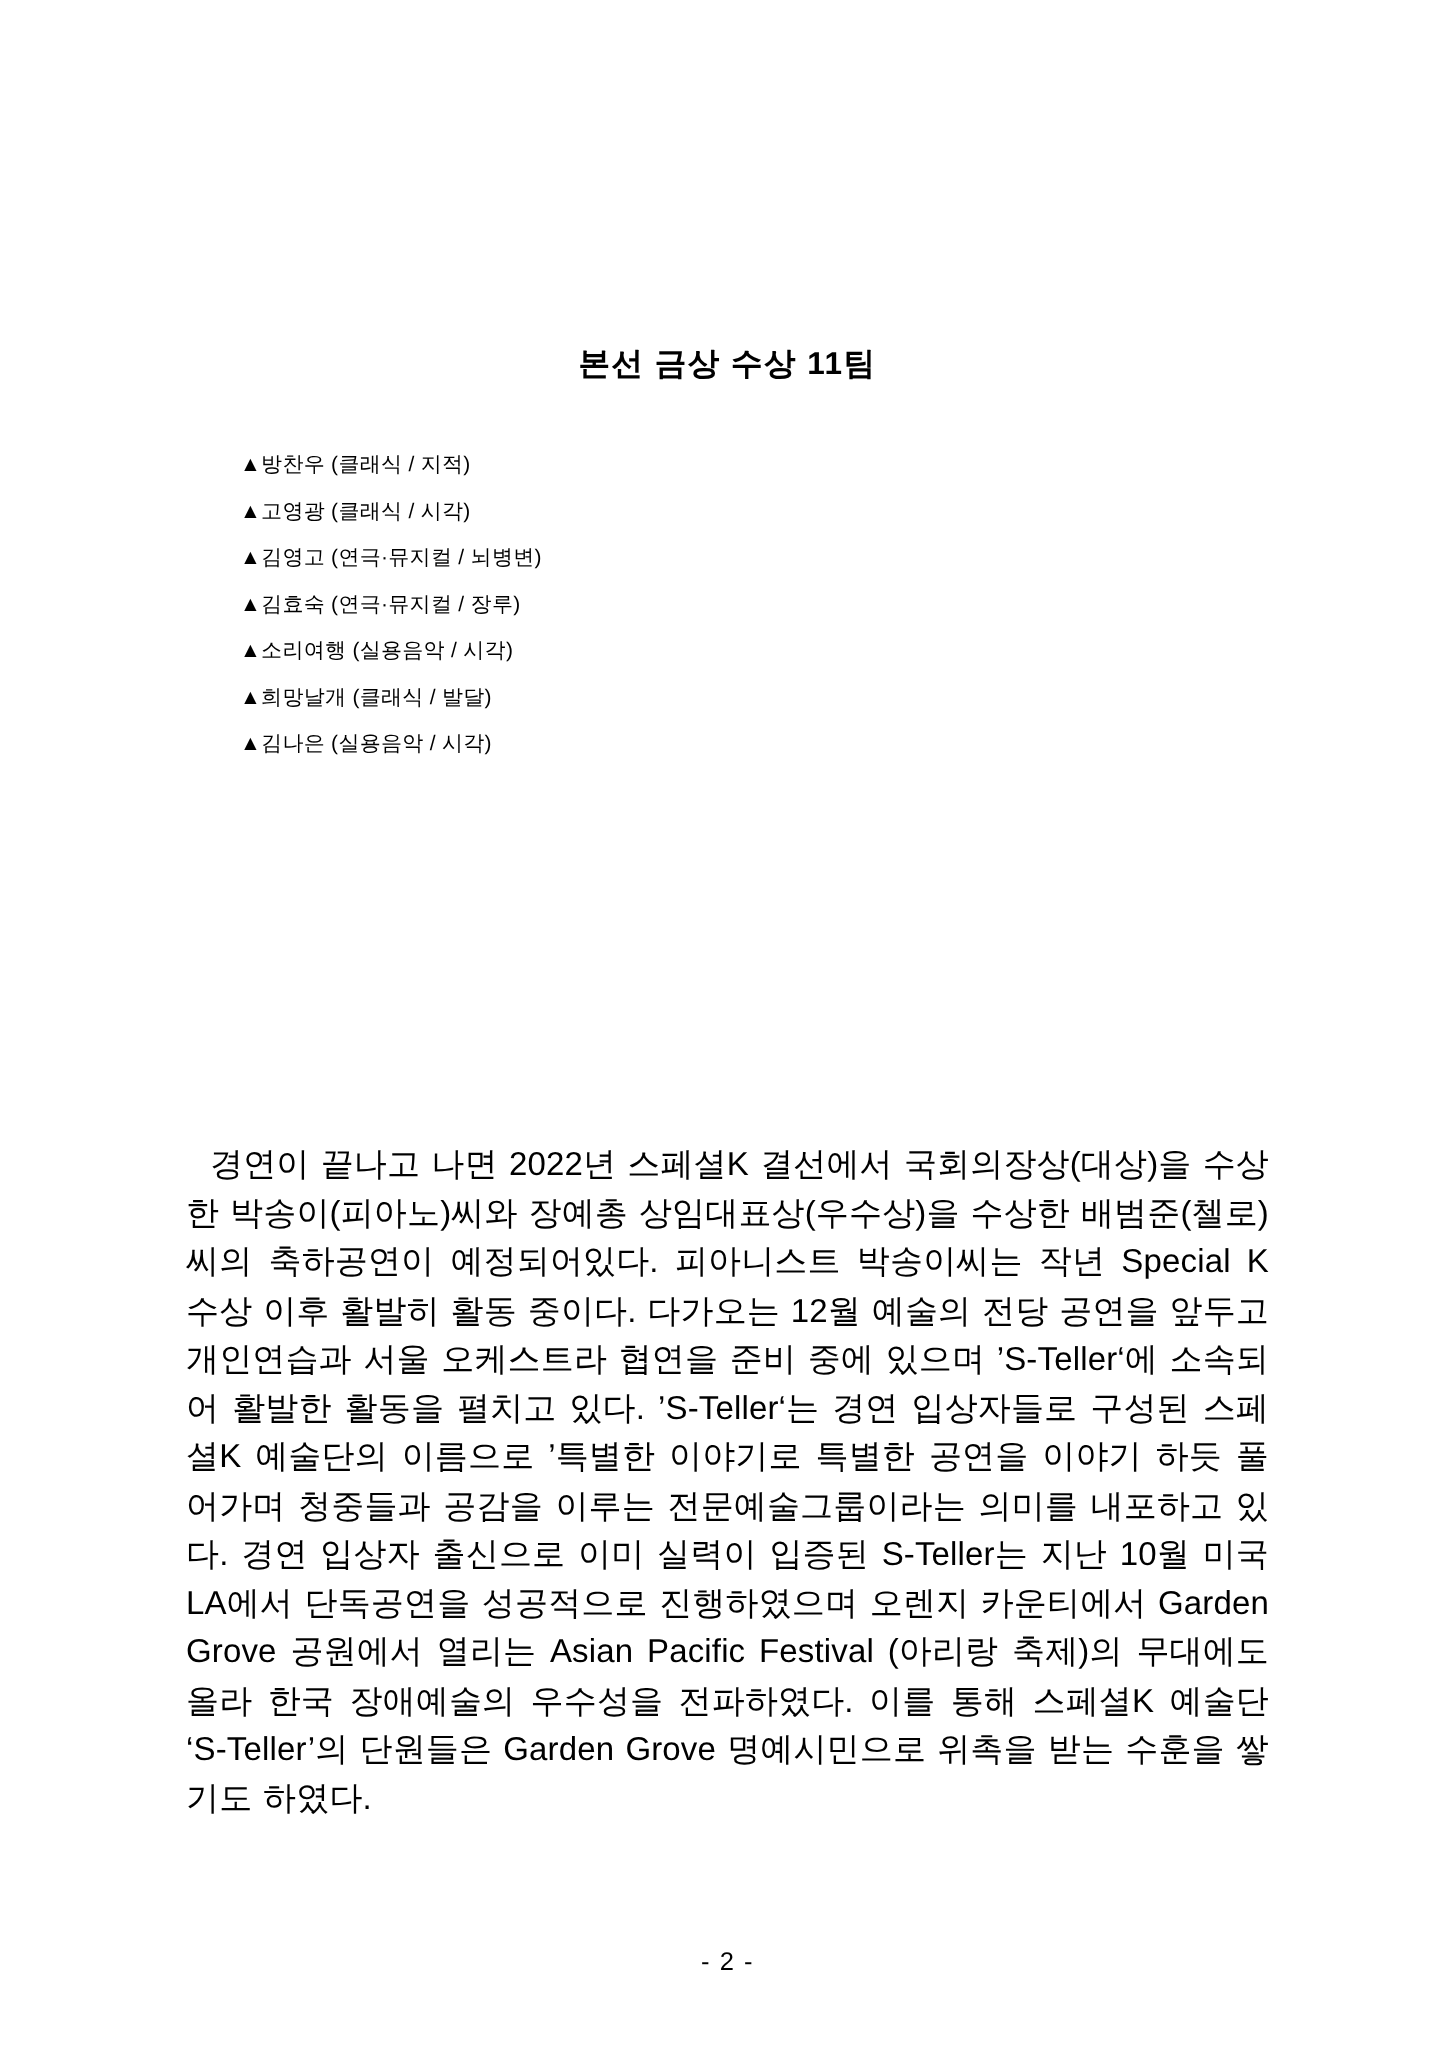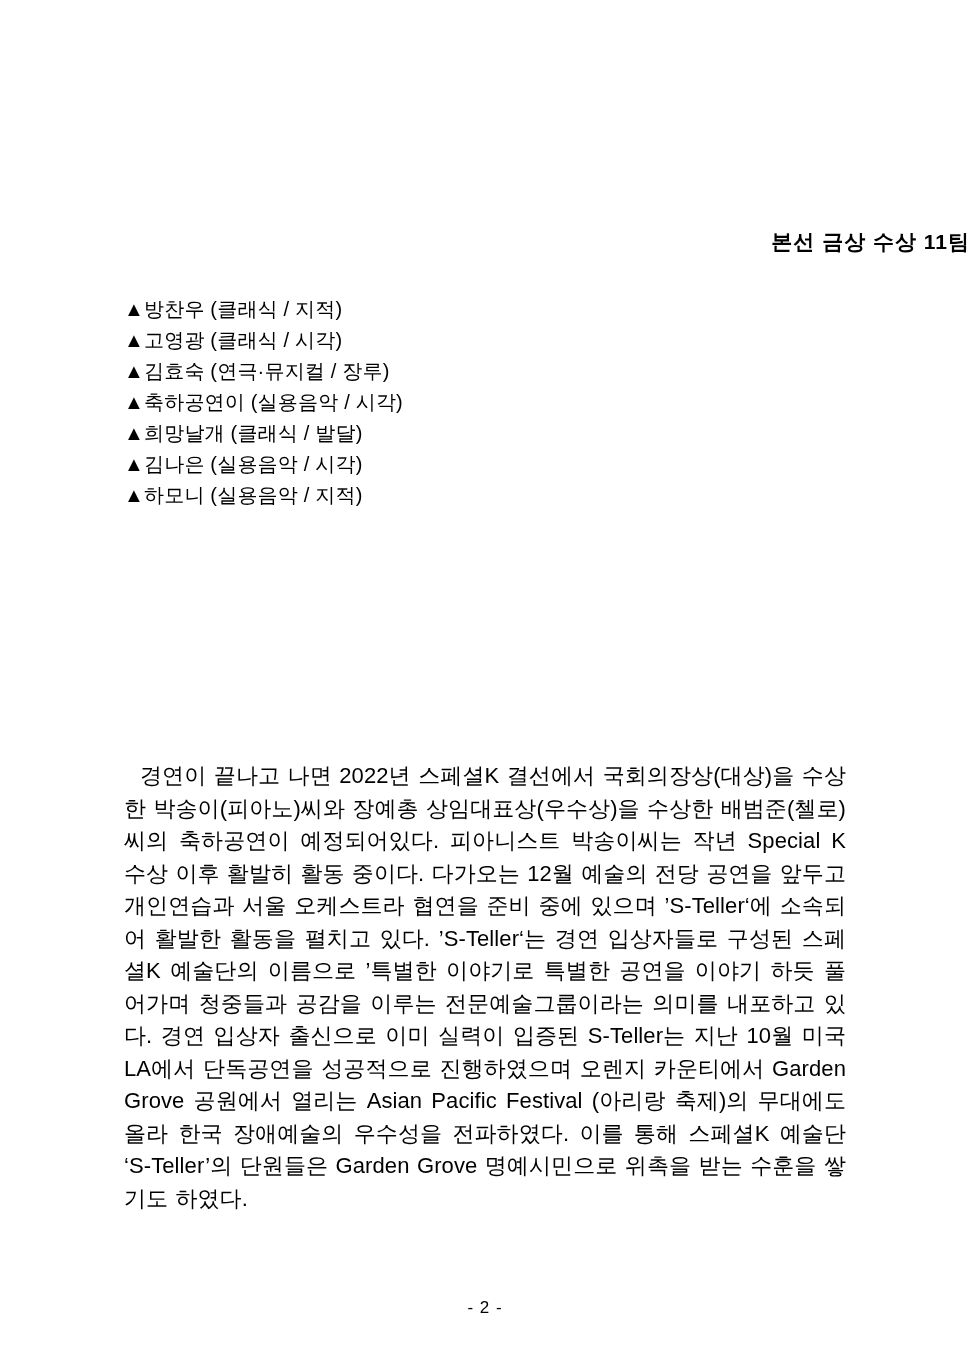--- a/index.html
+++ b/index.html
@@ -21,36 +21,37 @@
     left: 0;
     width: 970px;
     height: 1372px;
     box-sizing: border-box;
   }
   .doc-title {
     position: absolute;
     top: 228px;
     left: 0;
     width: 970px;
-    text-align: right;
+    text-align: center;
     font-size: 21px;
     font-weight: 700;
     letter-spacing: 1px;
   }
   .award-list {
     position: absolute;
     top: 294px;
     left: 124px;
     width: 720px;
   }
   .award-item {
-    font-size: 20px;
+    font-size: 14px;
     line-height: 31px;
     letter-spacing: 0.2px;
     white-space: pre;
+    margin-left: 36px;
   }
   .body-block {
     position: absolute;
     top: 760px;
     left: 124px;
     width: 722px;
   }
   .body-para {
     font-size: 22px;
     line-height: 32.5px;
@@ -74,25 +75,25 @@
 </head>
 <body>
 
 <div class="page">
 
   <div class="doc-title">본선 금상 수상 11팀</div>
 
   <div class="award-list">
     <div class="award-item">▲방찬우 (클래식 / 지적)</div>
     <div class="award-item">▲고영광 (클래식 / 시각)</div>
+    <div class="award-item">▲김영고 (연극·뮤지컬 / 뇌병변)</div>
     <div class="award-item">▲김효숙 (연극·뮤지컬 / 장루)</div>
-    <div class="award-item">▲축하공연이 (실용음악 / 시각)</div>
+    <div class="award-item">▲소리여행 (실용음악 / 시각)</div>
     <div class="award-item">▲희망날개 (클래식 / 발달)</div>
     <div class="award-item">▲김나은 (실용음악 / 시각)</div>
-    <div class="award-item">▲하모니 (실용음악 / 지적)</div>
   </div>
 
   <div class="body-block">
     <p class="body-para">경연이 끝나고 나면 2022년 스페셜K 결선에서 국회의장상(대상)을 수상한 박송이(피아노)씨와 장예총 상임대표상(우수상)을 수상한 배범준(첼로)씨의 축하공연이 예정되어있다. 피아니스트 박송이씨는 작년 Special K 수상 이후 활발히 활동 중이다. 다가오는 12월 예술의 전당 공연을 앞두고 개인연습과 서울 오케스트라 협연을 준비 중에 있으며 ’S-Teller‘에 소속되어 활발한 활동을 펼치고 있다. ’S-Teller‘는 경연 입상자들로 구성된 스페셜K 예술단의 이름으로 ’특별한 이야기로 특별한 공연을 이야기 하듯 풀어가며 청중들과 공감을 이루는 전문예술그룹이라는 의미를 내포하고 있다. 경연 입상자 출신으로 이미 실력이 입증된 S-Teller는 지난 10월 미국 LA에서 단독공연을 성공적으로 진행하였으며 오렌지 카운티에서 Garden Grove 공원에서 열리는 Asian Pacific Festival (아리랑 축제)의 무대에도 올라 한국 장애예술의 우수성을 전파하였다. 이를 통해 스페셜K 예술단 ‘S-Teller’의 단원들은 Garden Grove 명예시민으로 위촉을 받는 수훈을 쌓기도 하였다.</p>
   </div>
 
   <div class="page-number">- 2 -</div>
 
 </div>
 

